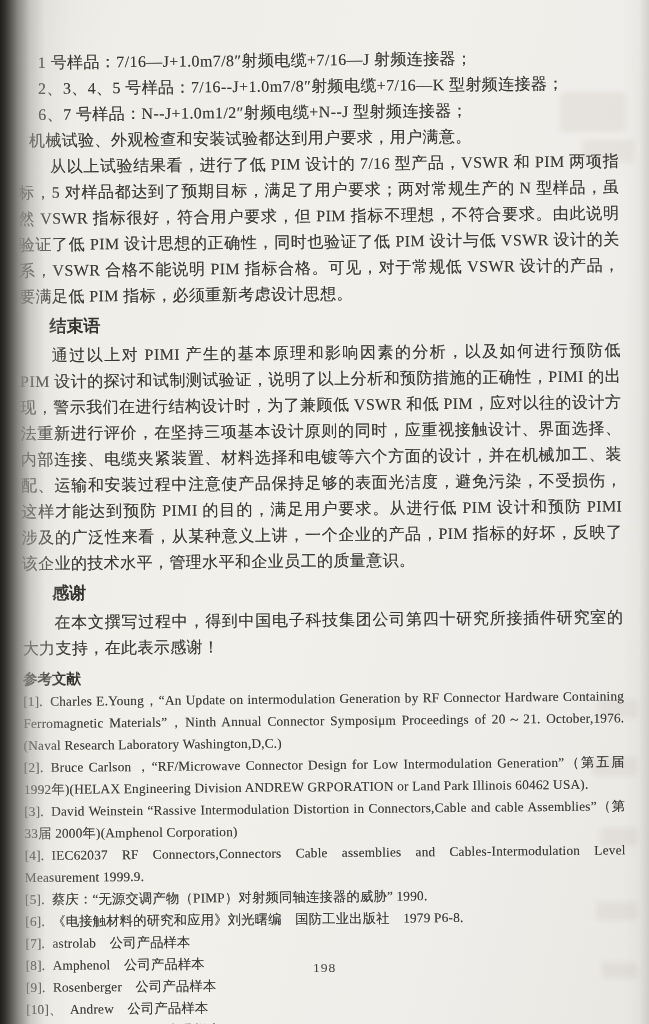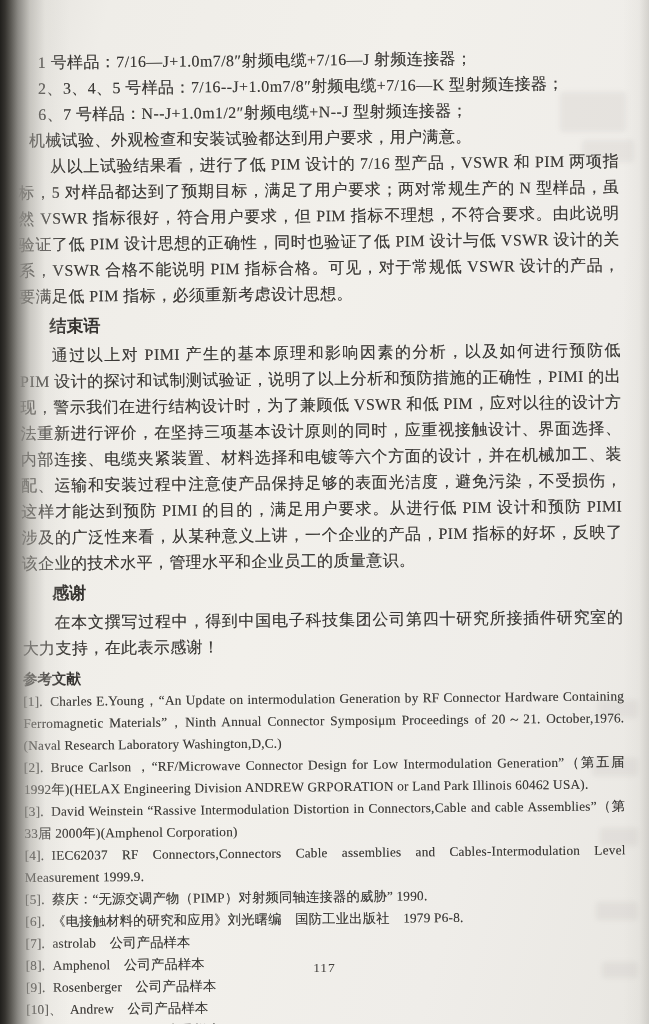--- a/index.html
+++ b/index.html
@@ -133,21 +133,21 @@
         <div class="ref"><span class="ref-label">[6].</span><span>《电接触材料的研究和应用》刘光曙编　国防工业出版社　1979 P6-8.</span></div>
         <div class="ref"><span class="ref-label">[7].</span><span>astrolab　公司产品样本</span></div>
         <div class="ref"><span class="ref-label">[8].</span><span>Amphenol　公司产品样本</span></div>
         <div class="ref"><span class="ref-label">[9].</span><span>Rosenberger　公司产品样本</span></div>
         <div class="ref"><span class="ref-label">[10]、</span><span>Andrew　公司产品样本</span></div>
         <div class="ref"><span class="ref-label">[11]、</span><span>M/A-Com　公司产品样本</span></div>
       </div>
 
   </div>
 
-  <div class="page-number">117</div>
+  <div class="page-number">198</div>
 
   <div class="ghost g1"></div>
   <div class="ghost g2"></div>
   <div class="ghost g3"></div>
   <div class="ghost g4"></div>
   <div class="ghost g5"></div>
   <div class="ghost g6"></div>
   <div class="ghost g7"></div>
 
   <div class="binding-shadow"></div>

